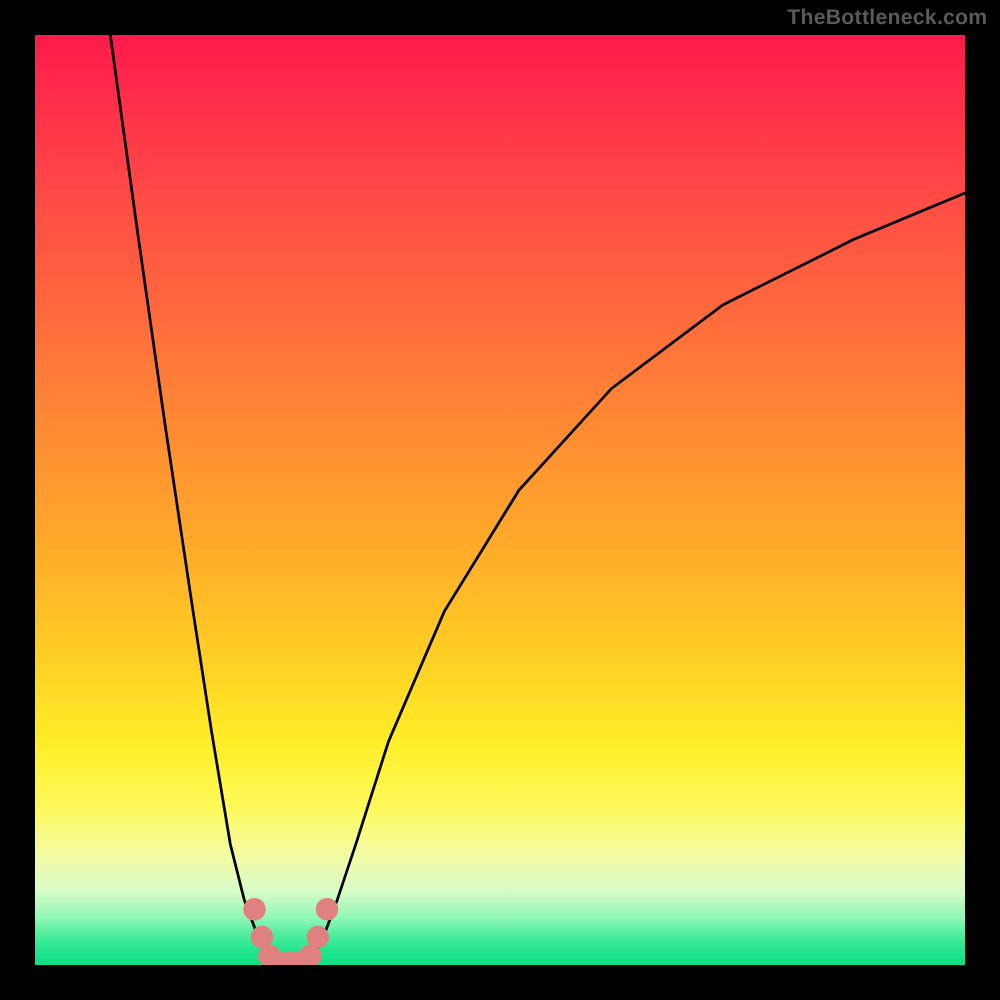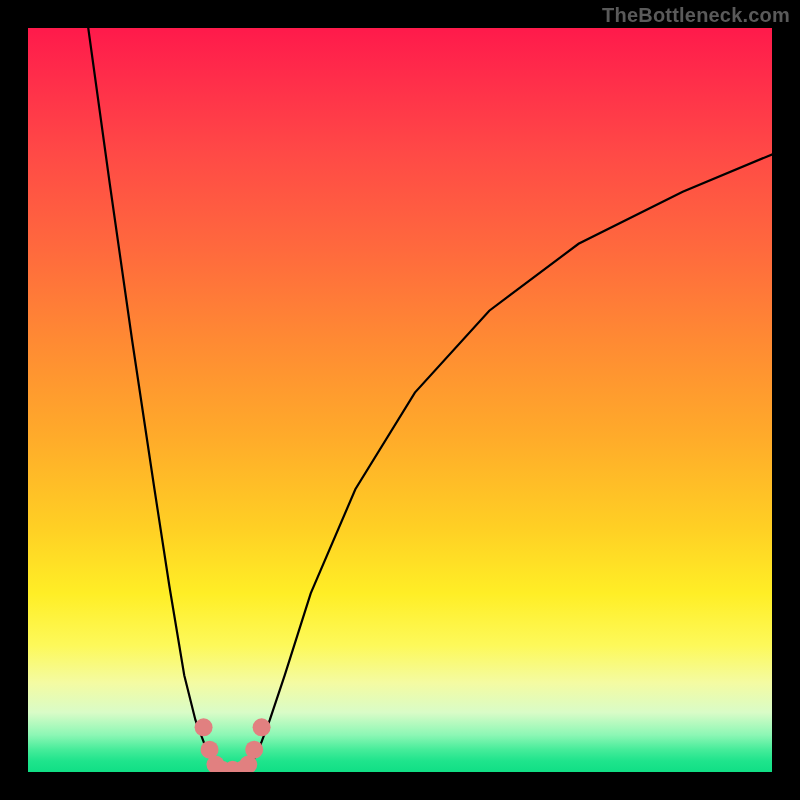--- a/index.html
+++ b/index.html
@@ -49,21 +49,21 @@
   }
   svg.curve {
     position: absolute;
     inset: 0;
   }
   .watermark {
     position: absolute;
     top: 4px;
     right: 10px;
     font-family: Arial, Helvetica, sans-serif;
-    font-size: 20px;
+    font-size: 17px;
     font-weight: 600;
     color: #5a5a5a;
     letter-spacing: 0.2px;
   }
 </style>
 </head>
 <body>
 
 <div class="frame">
   <div class="plot-area">

